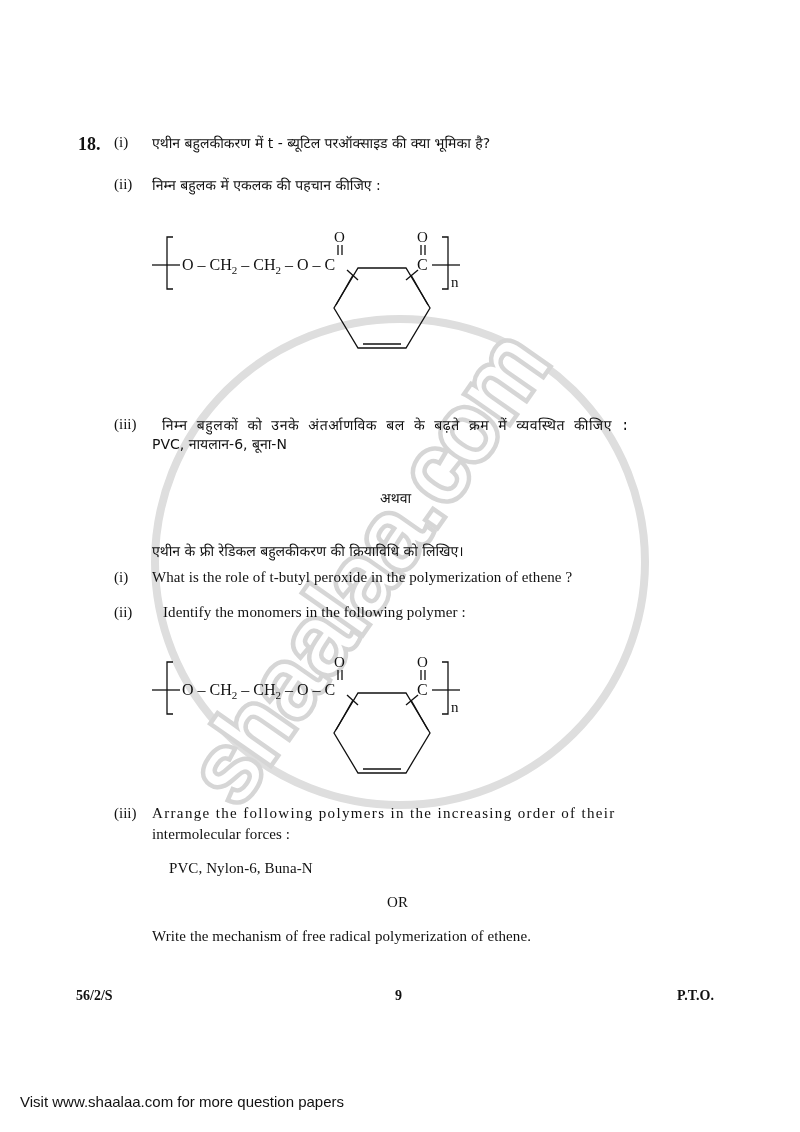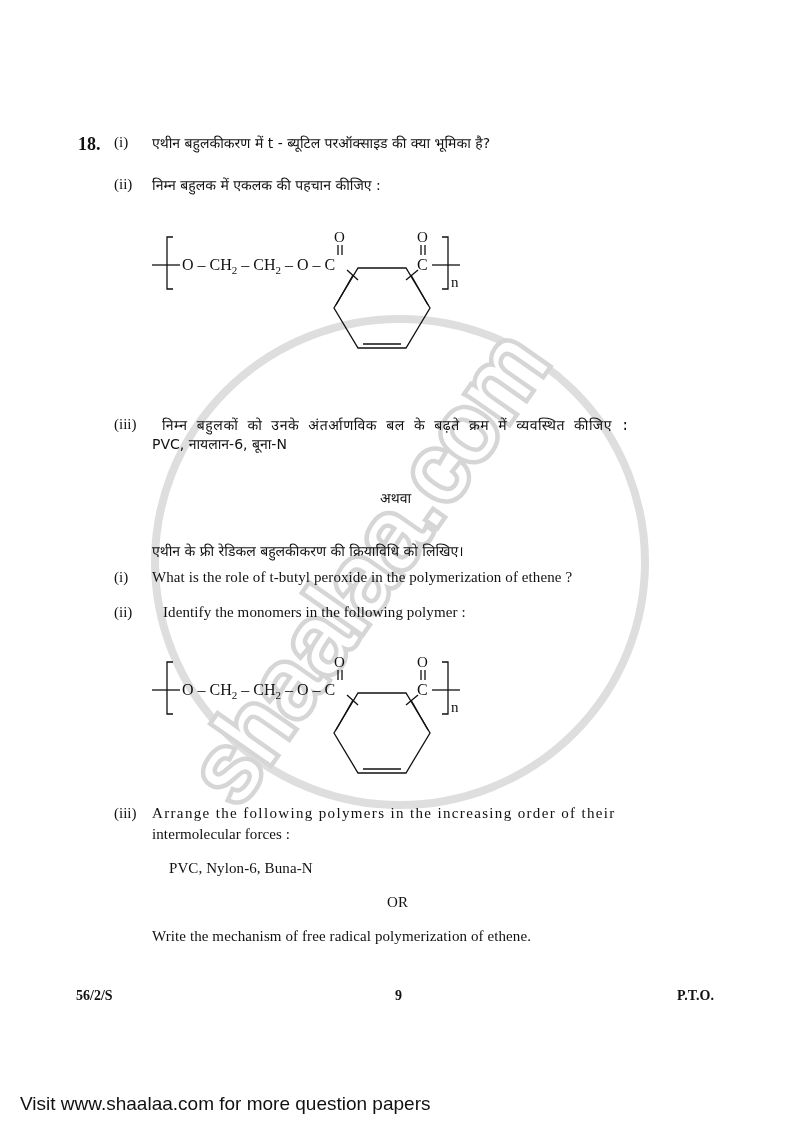--- a/index.html
+++ b/index.html
@@ -4,21 +4,21 @@
   <style>
     html, body { margin: 0; padding: 0; background: #ffffff; }
     body { width: 800px; height: 1132px; position: relative; overflow: hidden; color: #111; }
     .abs { position: absolute; white-space: nowrap; }
     .q-num { font-family: "Liberation Serif", "DejaVu Serif", serif; font-weight: bold; font-size: 18px; }
     .label { font-family: "Liberation Serif", "DejaVu Serif", serif; font-size: 15px; }
     .en { font-family: "Liberation Serif", "DejaVu Serif", serif; font-size: 15px; letter-spacing: 0.1px; }
     .hi { font-family: "DejaVu Sans", "Liberation Sans", sans-serif; font-size: 14px; }
     .bold-center { font-weight: normal; }
     .footer { font-family: "Liberation Serif", "DejaVu Serif", serif; font-weight: bold; font-size: 14px; }
-    .visit { font-family: "Liberation Sans", "DejaVu Sans", sans-serif; font-size: 19px; color: #111; }
+    .visit { font-family: "Liberation Sans", "DejaVu Sans", sans-serif; font-size: 15px; color: #111; }
     .wm-svg { position: absolute; left: 0; top: 0; pointer-events: none; }
     .struct { position: absolute; }
   </style>
 </head>
 <body>
 
 <svg class="wm-svg" width="800" height="1132">
   <ellipse cx="400" cy="562" rx="245" ry="243" fill="none" stroke="#dedede" stroke-width="8"></ellipse>
   <text x="0" y="0" transform="translate(395,585) rotate(-55)" text-anchor="middle" font-family="Liberation Sans, DejaVu Sans, sans-serif" font-size="96" fill="#ffffff" stroke="#d6d6d6" stroke-width="9" paint-order="stroke">shaalaa.com</text>
 </svg>

